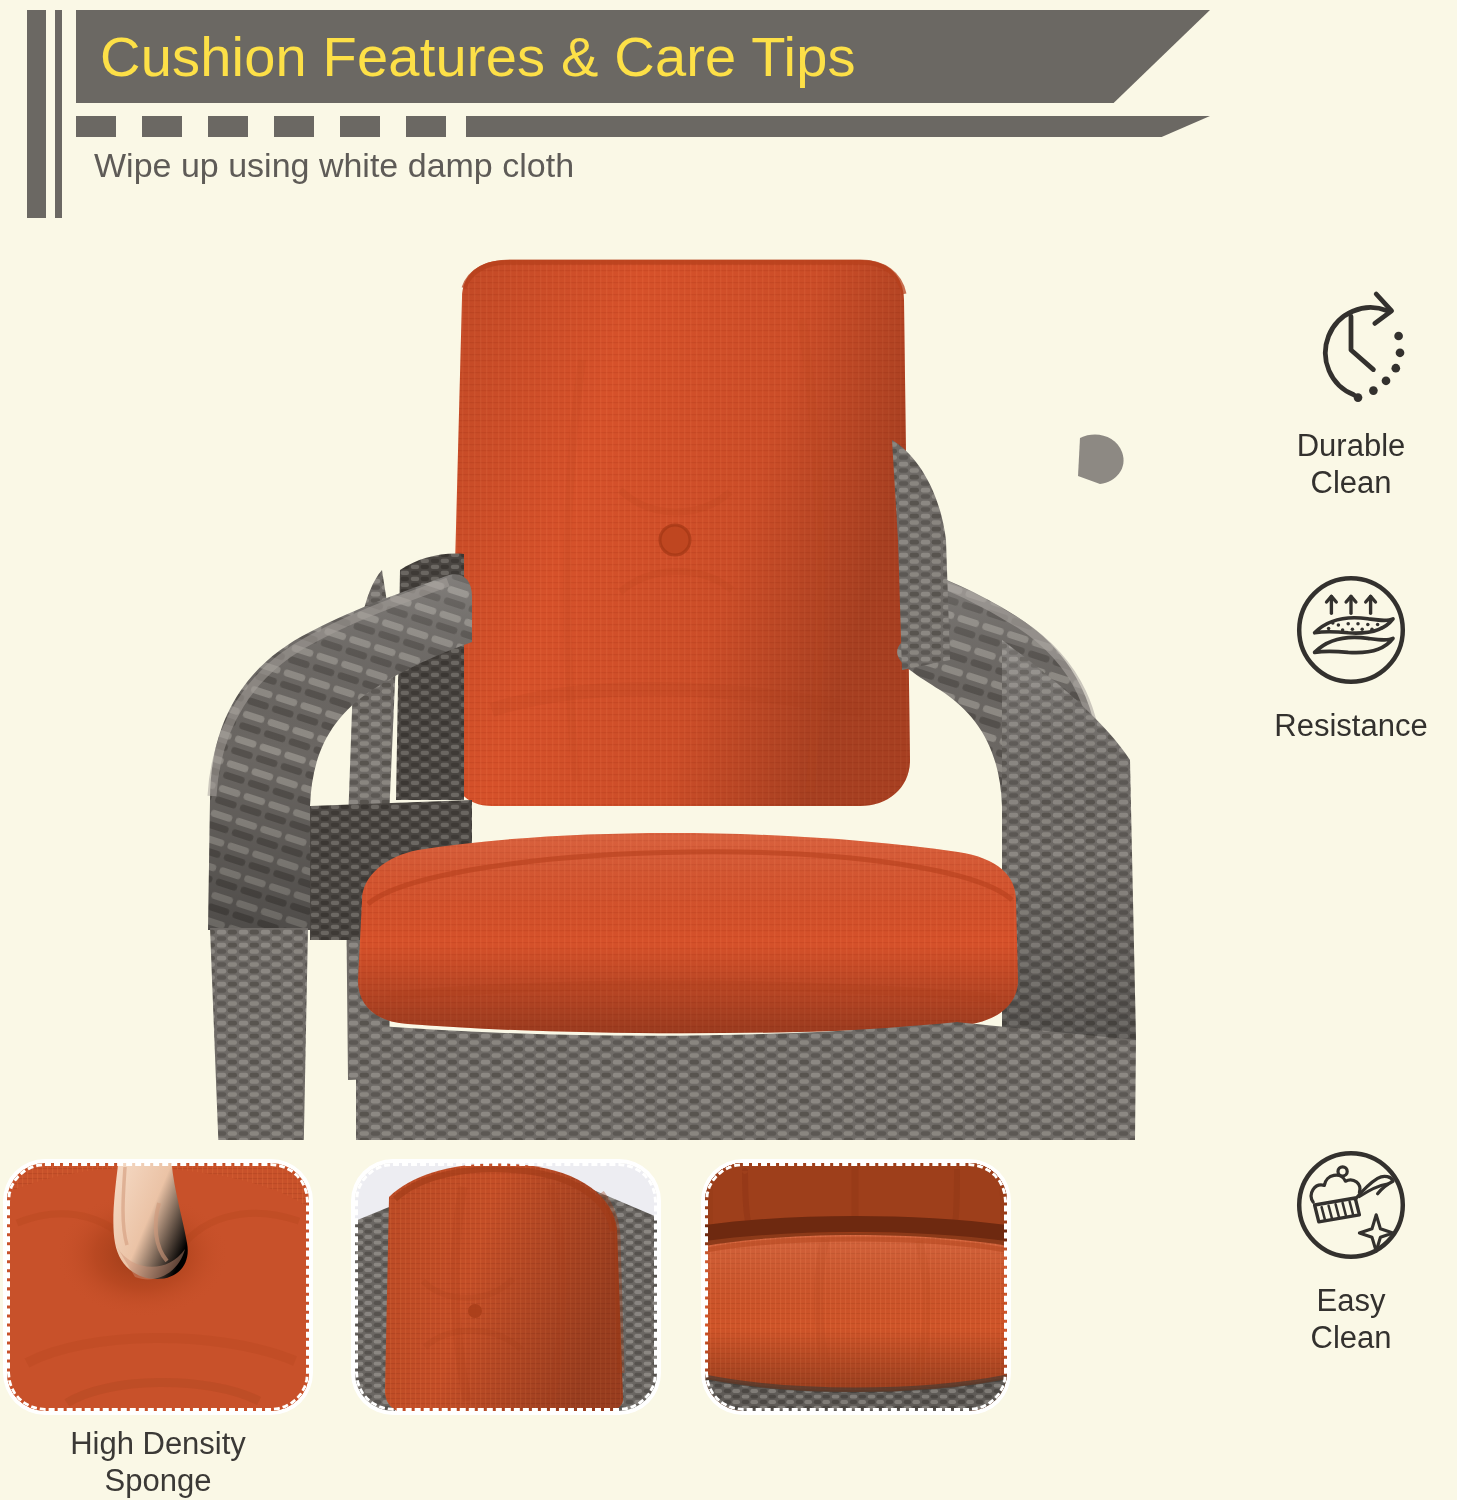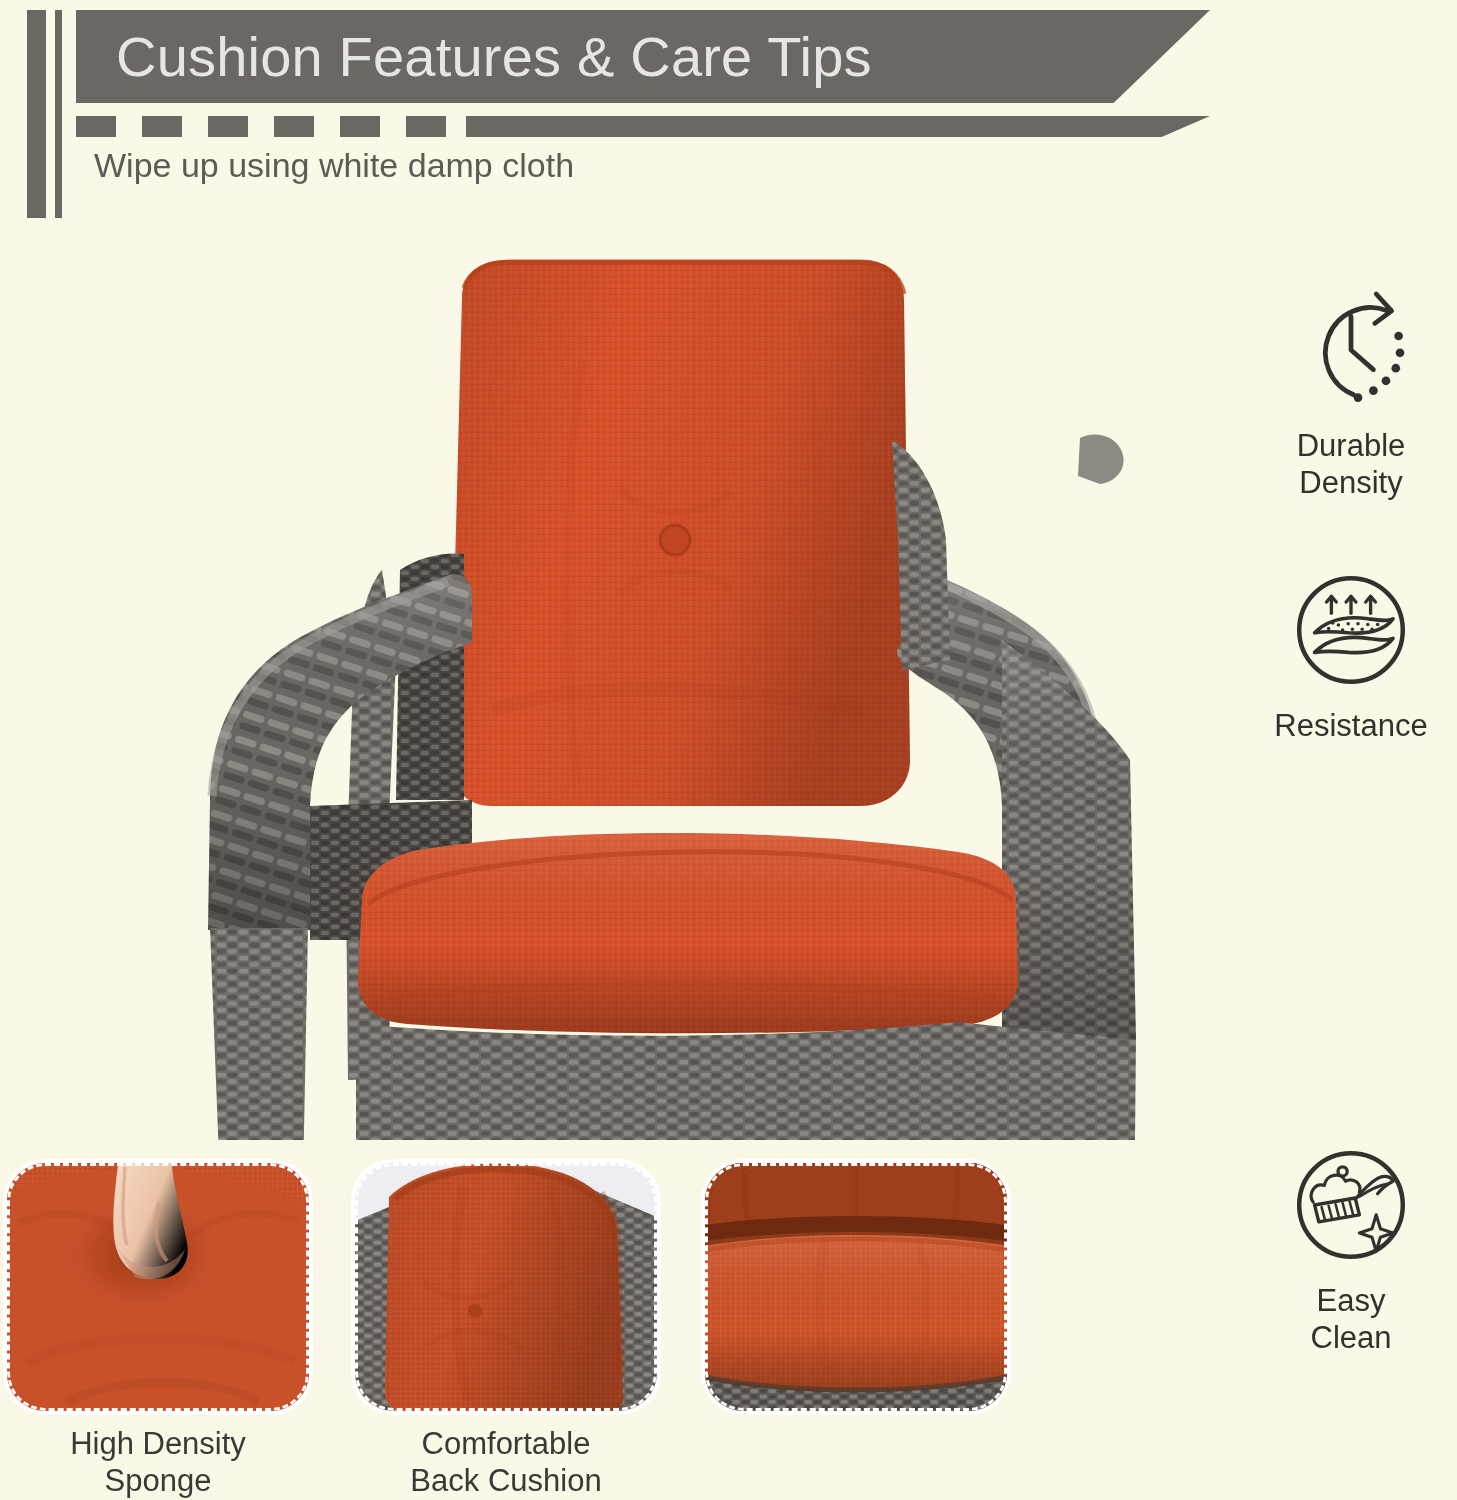--- a/index.html
+++ b/index.html
@@ -18,25 +18,25 @@
   #vbar-thick{left:27px;top:10px;width:19px;height:208px;}
   #vbar-thin{left:55px;top:10px;width:7px;height:208px;}
 
   #title-banner{
     position:absolute;left:76px;top:10px;width:1134px;height:93px;
     background:#6B6863;
     clip-path:polygon(0 0, 100% 0, 91.5% 100%, 0 100%);
     display:flex;align-items:center;
   }
   #title-text{
-    color:#e5e5e5;
+    color:#fde047;
     font-size:56px;
     line-height:1;
     letter-spacing:.2px;
-    padding-left:40px;
+    padding-left:24px;
     white-space:nowrap;
     font-weight:400;
   }
 
   #dash-row{position:absolute;left:76px;top:116px;height:21px;width:1134px;}
   .dash{position:absolute;top:0;height:21px;background:#6B6863;}
   #dash-solid{
     position:absolute;top:0;left:390px;height:21px;width:744px;
     background:#6B6863;
     clip-path:polygon(0 0, 100% 0, 93.5% 100%, 0 100%);
@@ -266,21 +266,21 @@
         <polyline points="50,26 50,50 66,64" fill="none"></polyline>
         <circle cx="84" cy="40" r="3.1" fill="#33312E" stroke="none"></circle>
         <circle cx="85" cy="52" r="3.1" fill="#33312E" stroke="none"></circle>
         <circle cx="82" cy="63" r="3.1" fill="#33312E" stroke="none"></circle>
         <circle cx="75" cy="72" r="3.1" fill="#33312E" stroke="none"></circle>
         <circle cx="66" cy="79" r="3.1" fill="#33312E" stroke="none"></circle>
         <circle cx="55" cy="84" r="3.1" fill="#33312E" stroke="none"></circle>
       </svg>
     </div>
     <div class="feature-label">Durable
-Density</div>
+Clean</div>
   </div>
 
   <div class="feature" id="feature-1">
     <div class="feature-icon">
       <svg viewBox="0 0 100 100" fill="none" stroke="#33312E" stroke-width="3.2" stroke-linecap="round" stroke-linejoin="round">
         <circle cx="50" cy="50" r="37"></circle>
         <g stroke-width="2.4">
           <line x1="36" y1="38" x2="36" y2="26"></line>
             <polyline points="32.5,30 36,26 39.5,30"></polyline>
           <line x1="50" y1="38" x2="50" y2="26"></line>
@@ -417,22 +417,20 @@
 
         <path d="M108 24 C96 90 98 164 112 238" fill="none" stroke="#A53D18" stroke-width="9" opacity=".17"></path>
         <path d="M196 22 C212 92 210 166 196 240" fill="none" stroke="#A53D18" stroke-width="8" opacity=".15"></path>
 
         <circle cx="120" cy="148" r="7" fill="#AC401B"></circle>
         <path d="M68 118 C90 140 132 142 158 116" fill="none" stroke="#9C3915" stroke-width="6" opacity=".14"></path>
         <path d="M70 184 C94 162 140 162 166 186" fill="none" stroke="#9C3915" stroke-width="6" opacity=".14"></path>
       </svg>
       <div class="thumb-dash"></div>
     </div>
-    <div class="thumb-caption">Comfortable
-Back Cushion</div>
   </div>
 
   <div class="thumb-cell" id="thumb-2">
     <div class="thumb-frame">
       <svg viewBox="0 0 302 248" xmlns="http://www.w3.org/2000/svg">
         <defs>
           <pattern id="fab3" width="5" height="5" patternUnits="userSpaceOnUse">
             <rect width="5" height="5" fill="#CF5429"></rect>
             <rect y="0" width="5" height="1.1" fill="#B6471F" opacity=".5"></rect>
             <rect x="0" width="1.1" height="5" fill="#E06B39" opacity=".45"></rect>

